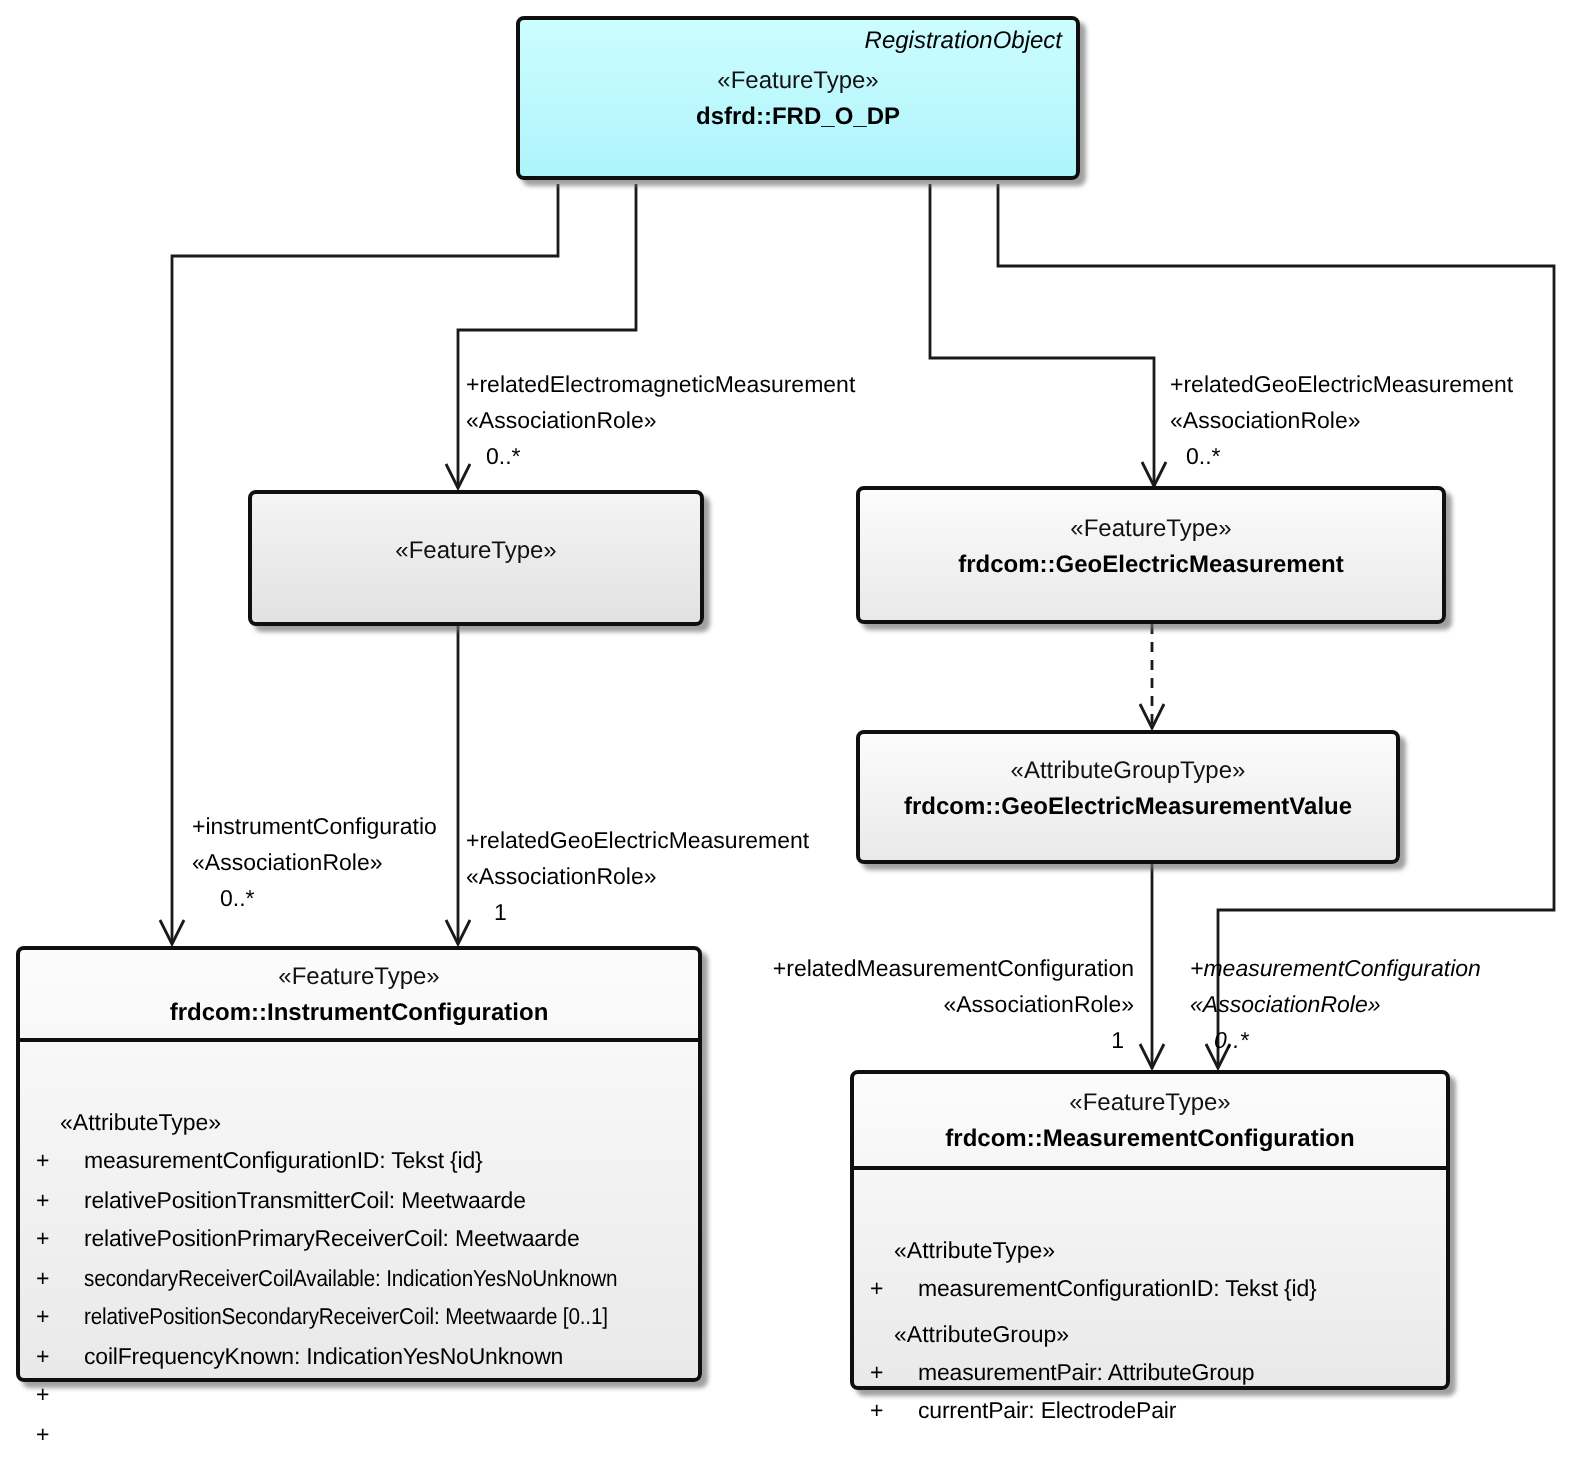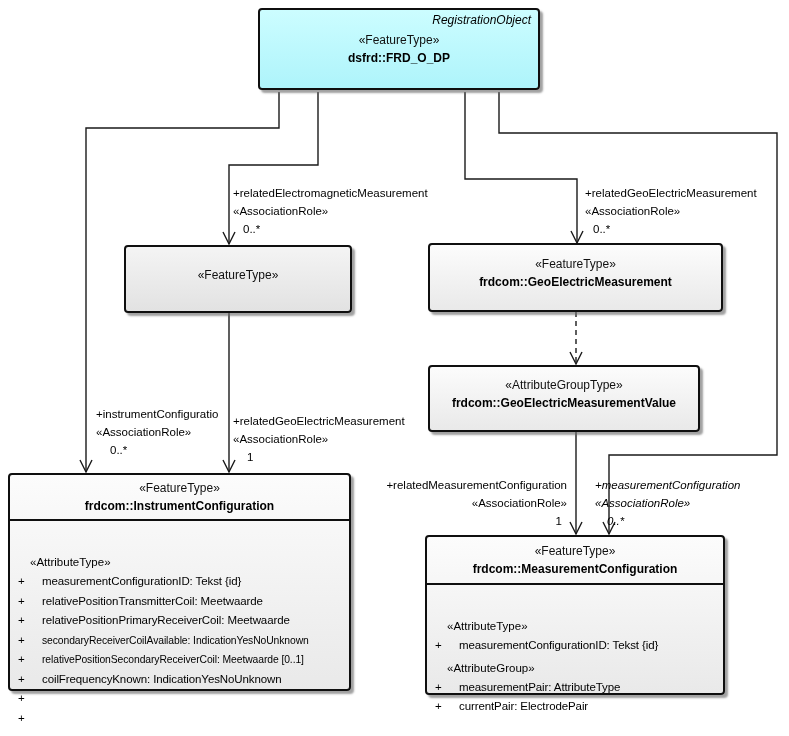--- a/index.html
+++ b/index.html
@@ -140,21 +140,21 @@
     <div class="divider"></div>
     <div class="compartment">
       <div class="sect-heading">«AttributeType»</div>
       <div class="attr-row">
         <span class="vis">+</span>
         <span class="attr-text">measurementConfigurationID: Tekst {id}</span>
       </div>
       <div class="sect-heading sect-gap">«AttributeGroup»</div>
       <div class="attr-row">
         <span class="vis">+</span>
-        <span class="attr-text">measurementPair: AttributeType</span>
+        <span class="attr-text">measurementPair: AttributeGroup</span>
       </div>
       <div class="attr-row">
         <span class="vis">+</span>
         <span class="attr-text">currentPair: ElectrodePair</span>
       </div>
     </div>
   </div>
 
   <div class="conn-label" style="left:233px;top:184px;">
     <span>+relatedElectromagneticMeasurement</span><br>

